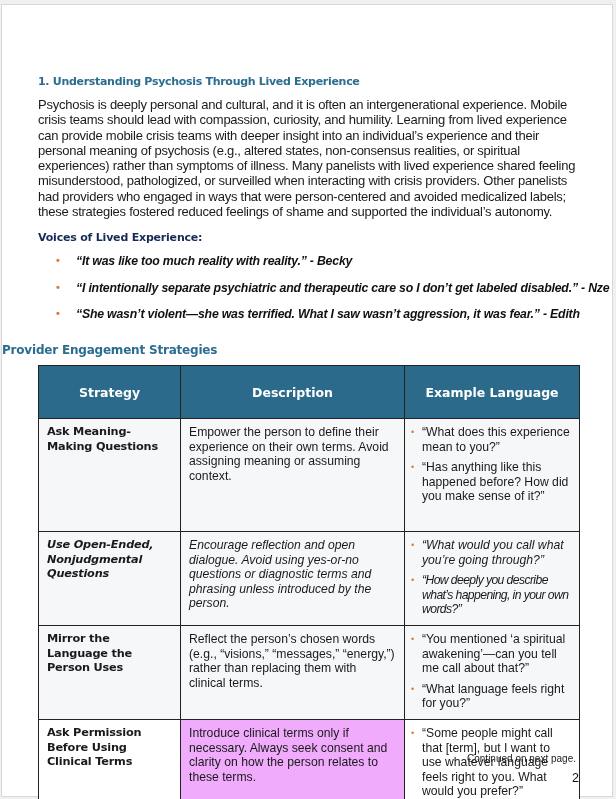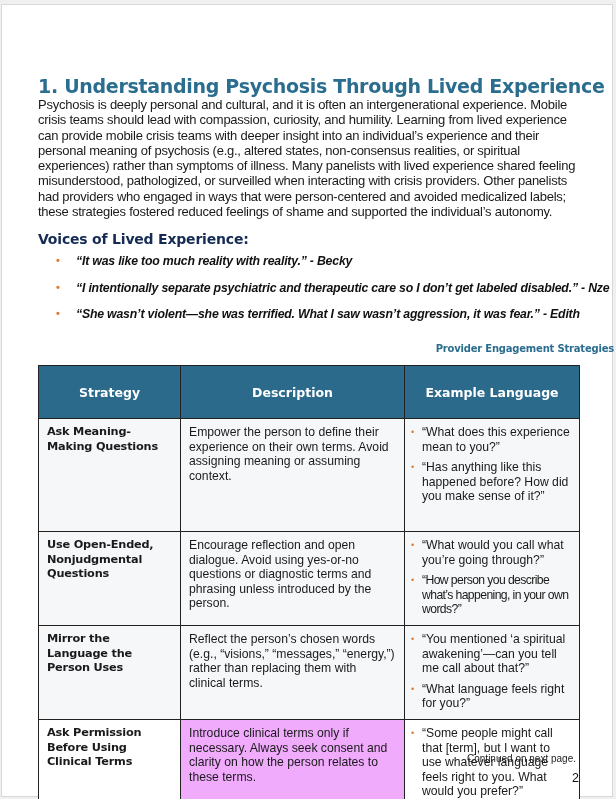--- a/index.html
+++ b/index.html
@@ -12,41 +12,41 @@
     position: absolute; left: 0; top: 28px; width: 244px; height: 38px;
     background: #152b55;
   }
   .banner-title {
     position: absolute; left: 36px; top: 4px;
     font-family: "DejaVu Sans", sans-serif; font-weight: bold; font-size: 20px;
     color: #f5a623; letter-spacing: -0.3px; white-space: nowrap;
   }
   .section-heading {
     position: absolute; left: 36px; top: 70px;
-    font-weight: bold; font-size: 19px; color: #2a6d8f; letter-spacing: -0.3px; white-space: nowrap;
+    font-weight: bold; font-size: 11px; color: #2a6d8f; letter-spacing: -0.3px; white-space: nowrap;
   }
   .intro {
     position: absolute; left: 36px; top: 92px; width: 545px;
     font-size: 13px; line-height: 15.3px; color: #1a1a1a; letter-spacing: -0.25px;
     font-family: "Liberation Sans", sans-serif;
   }
   .voices-heading {
     position: absolute; left: 36px; top: 226px;
-    font-weight: bold; font-size: 14px; color: #152b55; letter-spacing: -0.2px;
+    font-weight: bold; font-size: 11px; color: #152b55; letter-spacing: -0.2px;
   }
   .quotes { position: absolute; left: 52px; top: 249px; margin: 0; padding: 0; list-style: none; }
   .quotes li {
     position: relative; padding-left: 22px; height: 26.5px;
     font-family: "Liberation Sans", sans-serif; font-style: italic; font-weight: bold;
     font-size: 12.3px; color: #111; letter-spacing: -0.2px; white-space: nowrap;
   }
   .quotes li .bullet { position: absolute; left: 2px; top: 0px; color: #e07a2e; font-style: normal; font-size: 11px; }
   .table-title {
-    position: absolute; left: 0; width: 612px; top: 338px; text-align: right;
-    font-weight: bold; font-size: 10px; color: #2a6d8f; letter-spacing: -0.2px;
+    position: absolute; left: 0; width: 612px; top: 338px; text-align: left;
+    font-weight: bold; font-size: 12px; color: #2a6d8f; letter-spacing: -0.2px;
   }
   table.strat {
     position: absolute; left: 36px; top: 360px; width: 542px;
     border-collapse: collapse; font-family: "Liberation Sans", sans-serif;
   }
   table.strat th {
     background: #2b6a8b; color: #fff; font-family: "DejaVu Sans", sans-serif; font-weight: bold;
     font-size: 12.5px; height: 28px; padding: 12px; border: 1.5px solid #222; text-align: center;
   }
   table.strat td {
@@ -98,27 +98,27 @@
       <tr style="height:113px;">
         <td class="strategy">Ask Meaning-Making Questions</td>
         <td class="desc">Empower the person to define their experience on their own terms. Avoid assigning meaning or assuming context.</td>
         <td class="ex">
           <ul class="ex-list">
             <li><span class="bullet">•</span><span>“What does this experience mean to you?”</span></li>
             <li><span class="bullet">•</span><span>“Has anything like this happened before? How did you make sense of it?”</span></li>
           </ul>
         </td>
       </tr>
-      <tr style="height:81px;">
+      <tr style="height:81px;font-style:italic;">
         <td class="strategy">Use Open-Ended, Nonjudgmental Questions</td>
         <td class="desc">Encourage reflection and open dialogue. Avoid using yes-or-no questions or diagnostic terms and phrasing unless introduced by the person.</td>
         <td class="ex">
           <ul class="ex-list">
             <li><span class="bullet">•</span><span>“What would you call what you’re going through?”</span></li>
-            <li style="letter-spacing:-0.6px;"><span class="bullet">•</span><span>“How person you describe what’s happening, in your own words?”</span></li>
+            <li style="letter-spacing:-0.6px;"><span class="bullet">•</span><span>“How deeply you describe what’s happening, in your own words?”</span></li>
           </ul>
         </td>
       </tr>
       <tr style="height:92px;">
         <td class="strategy">Mirror the Language the Person Uses</td>
         <td class="desc">Reflect the person’s chosen words (e.g., “visions,” “messages,” “energy,”) rather than replacing them with clinical terms.</td>
         <td class="ex">
           <ul class="ex-list">
             <li><span class="bullet">•</span><span>“You mentioned ‘a spiritual awakening’—can you tell me call about that?”</span></li>
             <li><span class="bullet">•</span><span>“What language feels right for you?”</span></li>

